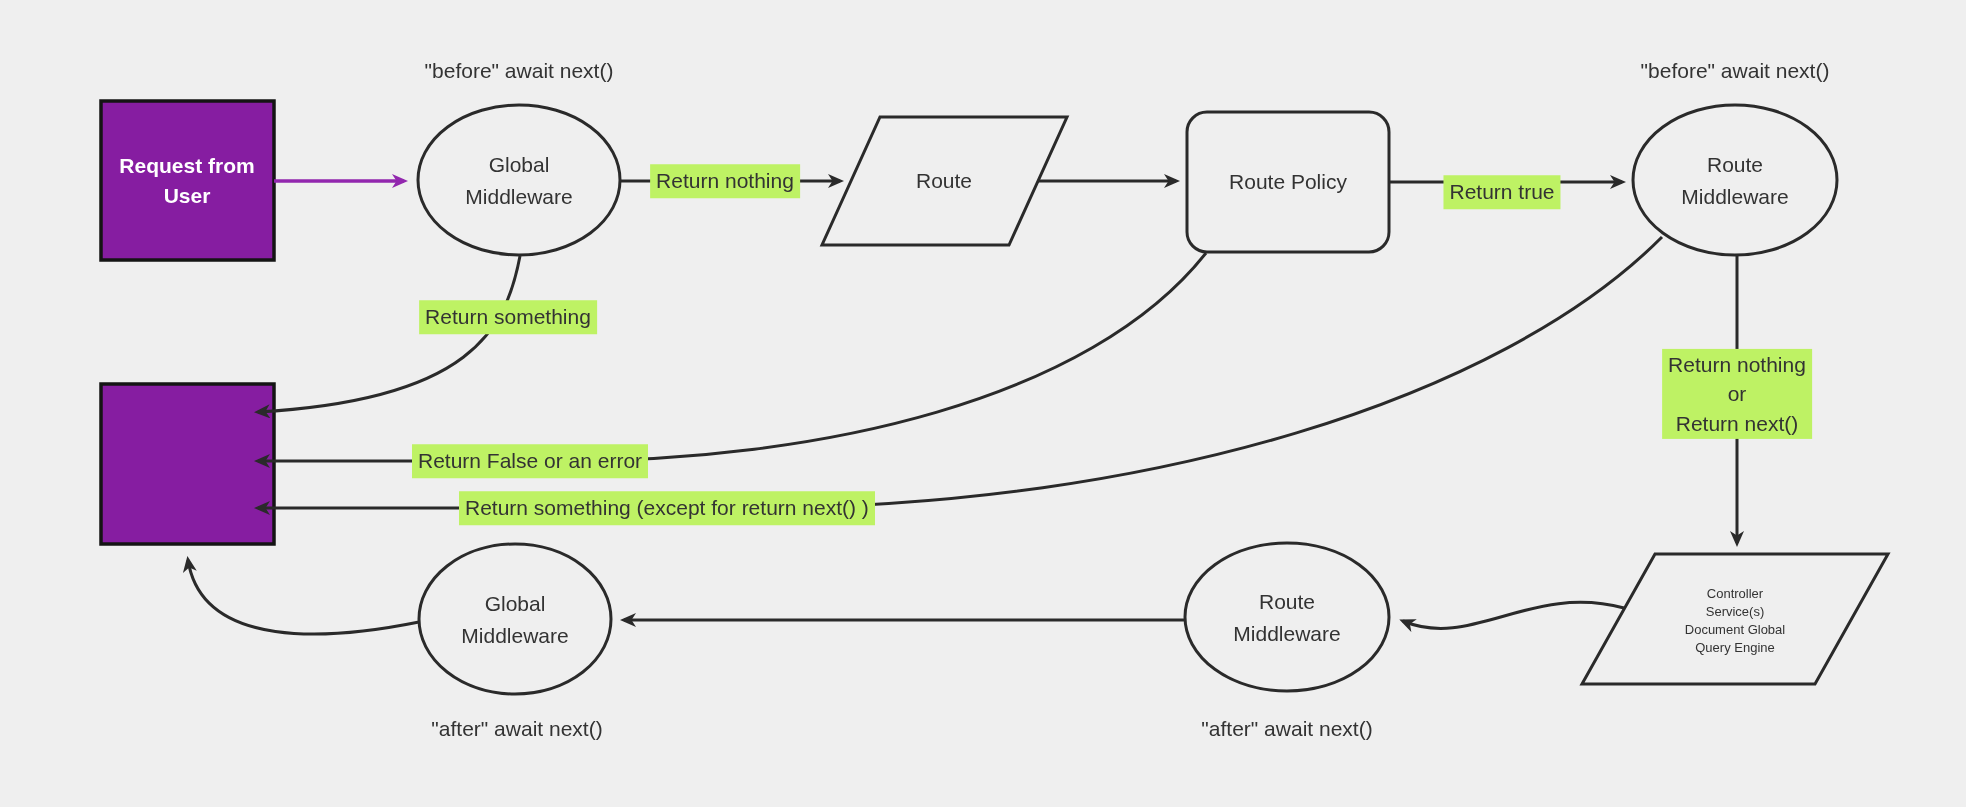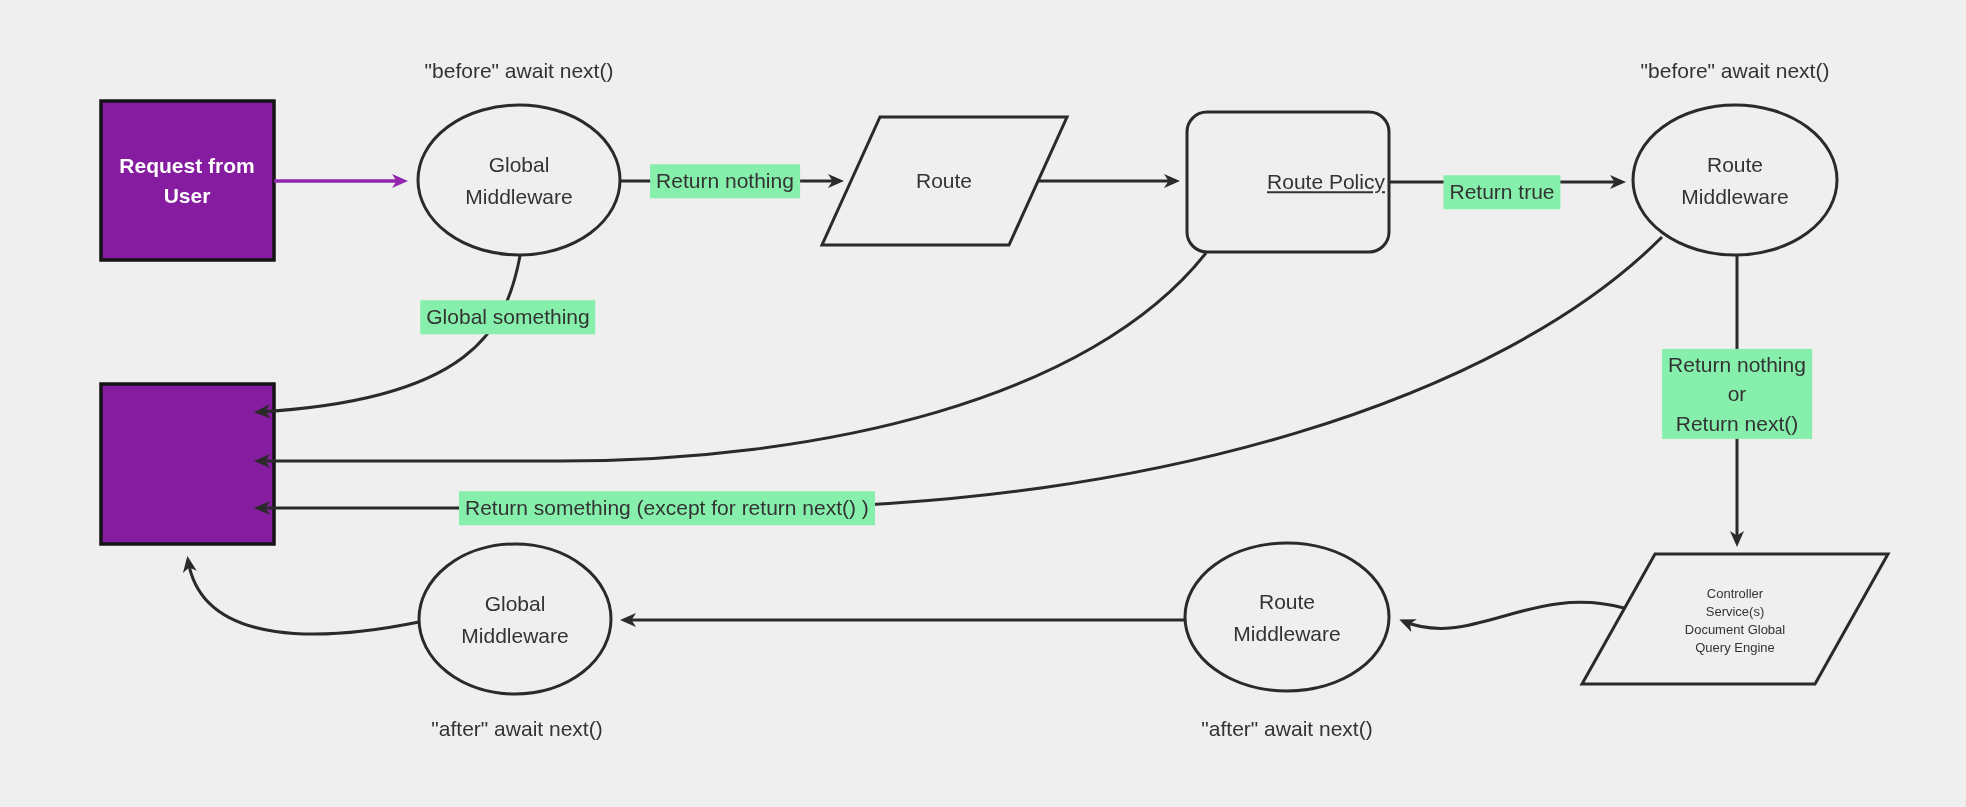--- a/index.html
+++ b/index.html
@@ -21,21 +21,21 @@
     white-space:nowrap;
   }
   .node-lbl{white-space:normal;}
   .box-lbl{
     color:#ffffff;
     font-weight:bold;
     width:150px;
     line-height:1.45;
   }
   .edge-lbl{
-    background:#86efac;
+    background:#bef264;
     padding:1px 6px;
     white-space:nowrap;
   }
   .edge-lbl.left-anchor{
     transform:translate(0,-50%);
     text-align:left;
   }
   .multi{line-height:1.4;}
   .ctrl-lbl{font-size:13px;line-height:1.38;width:240px;}
 </style>
@@ -77,40 +77,41 @@
     <path d="M 419,622 C 330,640 202,650 188,560" fill="none" stroke="#2a2a2a" stroke-width="3" marker-end="url(#arrow-dark)"></path>
     <path d="M 520,256 C 506,330 470,400 258,412" fill="none" stroke="#2a2a2a" stroke-width="3" marker-end="url(#arrow-dark)"></path>
     <path d="M 1206,253 C 1090,400 820,461 560,461 L 258,461" fill="none" stroke="#2a2a2a" stroke-width="3" marker-end="url(#arrow-dark)"></path>
     <path d="M 1662,237 C 1500,400 1150,506 760,508 L 258,508" fill="none" stroke="#2a2a2a" stroke-width="3" marker-end="url(#arrow-dark)"></path>
   </svg>
 
   <div class="lbl node-lbl box-lbl" style="left:187px;top:181px;">Request from User</div>
 
   <div class="lbl node-lbl" style="left:519px;top:180px;width:130px;">Global Middleware</div>
   <div class="lbl node-lbl" style="left:944px;top:181px;width:160px;">Route</div>
-  <div class="lbl node-lbl" style="left:1326px;top:182px;width:190px;text-decoration:underline;">Route Policy</div>
+  <div class="lbl node-lbl" style="left:1288px;top:182px;width:190px;">Route Policy</div>
   <div class="lbl node-lbl" style="left:1735px;top:180px;width:130px;">Route Middleware</div>
   <div class="lbl node-lbl" style="left:1287px;top:617px;width:130px;">Route Middleware</div>
   <div class="lbl node-lbl" style="left:515px;top:619px;width:130px;">Global Middleware</div>
 
   <div class="lbl node-lbl ctrl-lbl" style="left:1735px;top:621px;">
     <div>Controller</div>
     <div>Service(s)</div>
     <div>Document Global</div>
     <div>Query Engine</div>
   </div>
 
   <div class="lbl" style="left:519px;top:71px;">"before" await next()</div>
   <div class="lbl" style="left:1735px;top:71px;">"before" await next()</div>
   <div class="lbl" style="left:1287px;top:729px;">"after" await next()</div>
   <div class="lbl" style="left:517px;top:729px;">"after" await next()</div>
 
   <div class="lbl edge-lbl" style="left:725px;top:181px;">Return nothing</div>
   <div class="lbl edge-lbl" style="left:1502px;top:192px;">Return true</div>
-  <div class="lbl edge-lbl" style="left:508px;top:317px;">Global something</div>
+  <div class="lbl edge-lbl" style="left:508px;top:317px;">Return something</div>
+  <div class="lbl edge-lbl left-anchor" style="left:412px;top:461px;">Return False or an error</div>
   <div class="lbl edge-lbl left-anchor" style="left:412px;top:508px;margin-left:47px;">Return something (except for return next() )</div>
 
   <div class="lbl edge-lbl multi" style="left:1737px;top:394px;">
     <div>Return nothing</div>
     <div>or</div>
     <div>Return next()</div>
   </div>
 
 </div>
 

